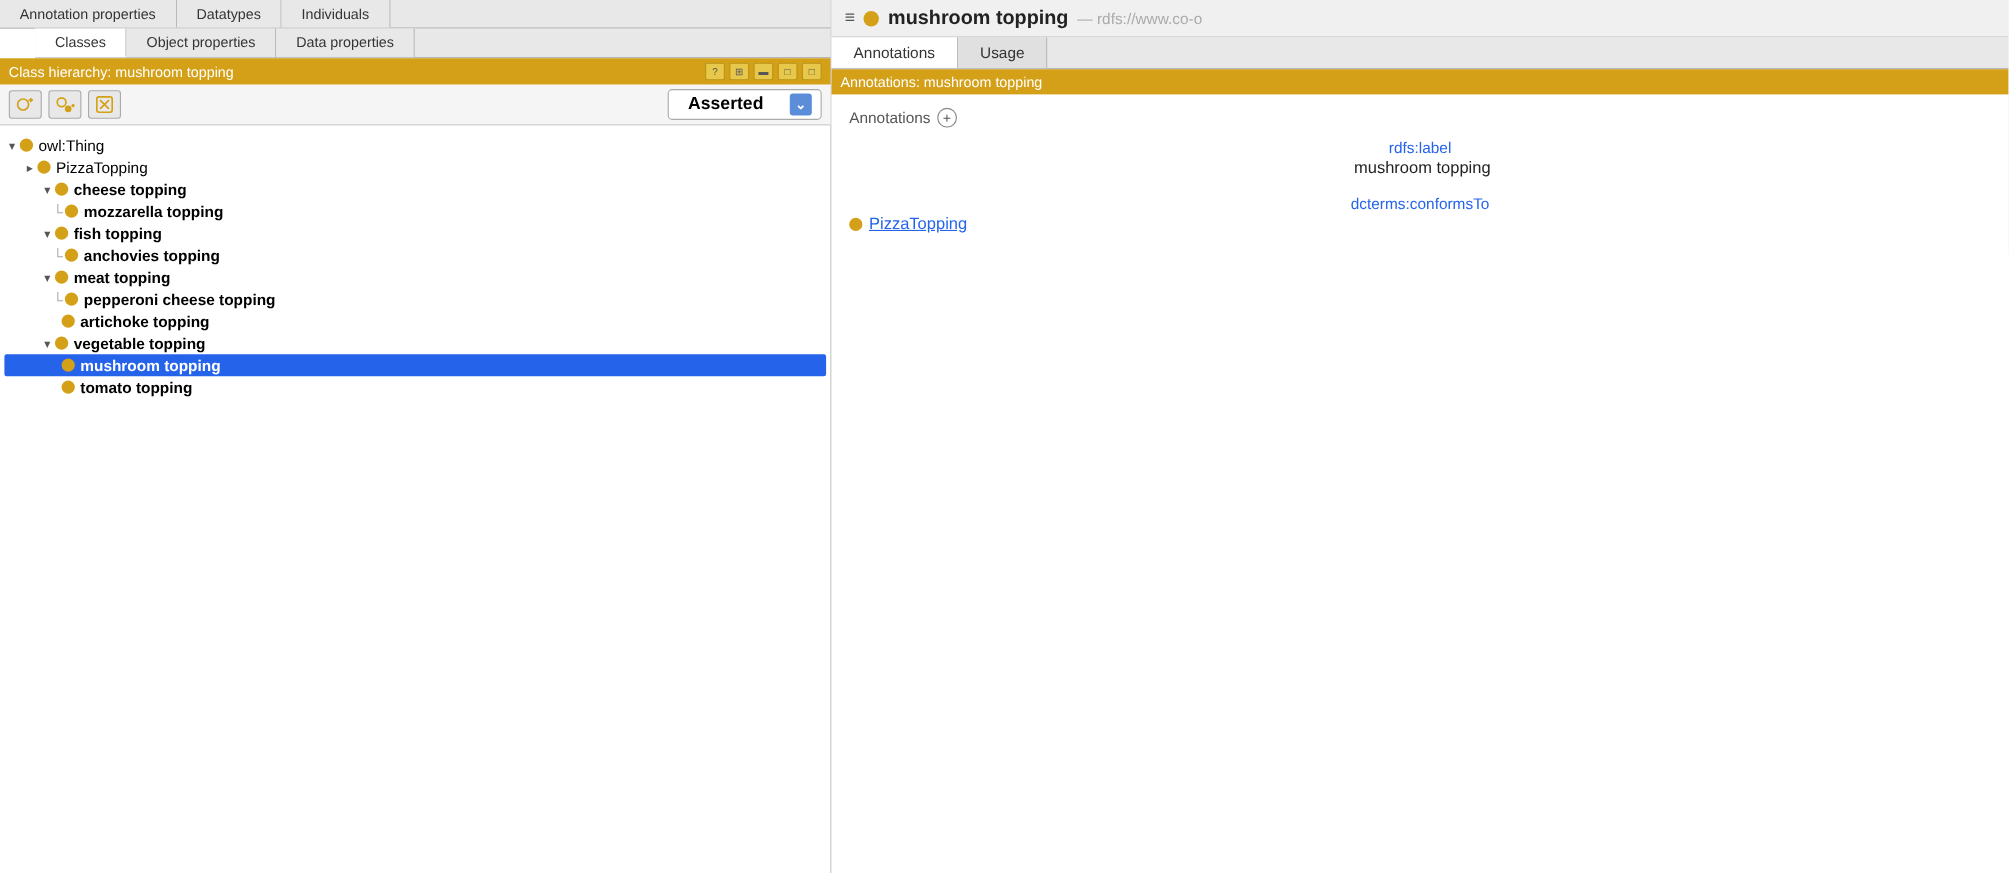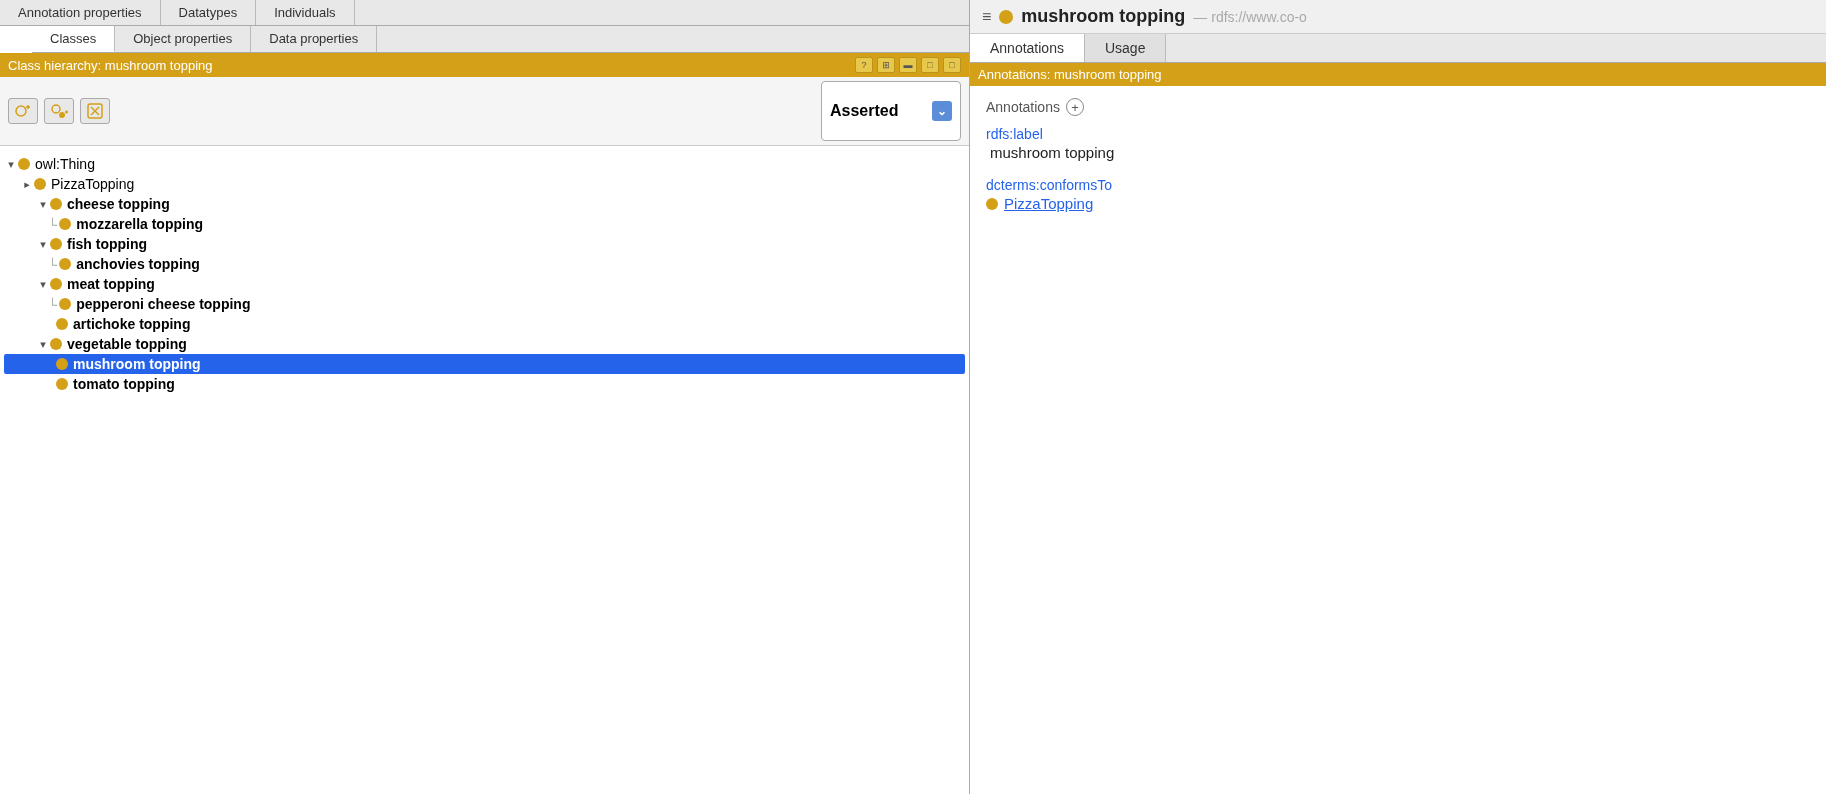--- a/index.html
+++ b/index.html
@@ -8,21 +8,21 @@
       font-size: 14px;
       background: #f0f0f0;
       display: flex;
       width: 1826px;
       height: 794px;
       overflow: hidden;
     }
 
     
     .left-panel {
-      width: 970px;
+      width: 756px;
       display: flex;
       flex-direction: column;
       border-right: 1px solid #aaa;
       background: #fff;
     }
 
     
     .tab-row {
       display: flex;
       background: #e8e8e8;
@@ -114,27 +114,27 @@
     }
 
     .toolbar-spacer { flex: 1; }
 
     .asserted-dropdown {
       display: flex;
       align-items: center;
       background: #fff;
       border: 1px solid #aaa;
       border-radius: 4px;
-      padding: 19px 8px;
+      padding: 3px 8px;
       font-size: 16px;
       font-weight: bold;
       cursor: pointer;
       gap: 24px;
       min-width: 140px;
-      justify-content: space-between;
+      justify-content: flex-end;
     }
 
     .asserted-chevron {
       width: 20px;
       height: 20px;
       background: #5b8dd9;
       border-radius: 3px;
       display: flex;
       align-items: center;
       justify-content: center;
@@ -285,20 +285,21 @@
       align-items: center;
       justify-content: center;
       font-size: 13px;
       cursor: pointer;
       color: #555;
       background: #fff;
     }
 
     .annotation-item {
       margin-bottom: 16px;
+      text-align: center;
     }
 
     .annotation-key {
       color: #2563eb;
       font-size: 14px;
       margin-bottom: 2px;
     }
 
     .annotation-value {
       font-size: 15px;

